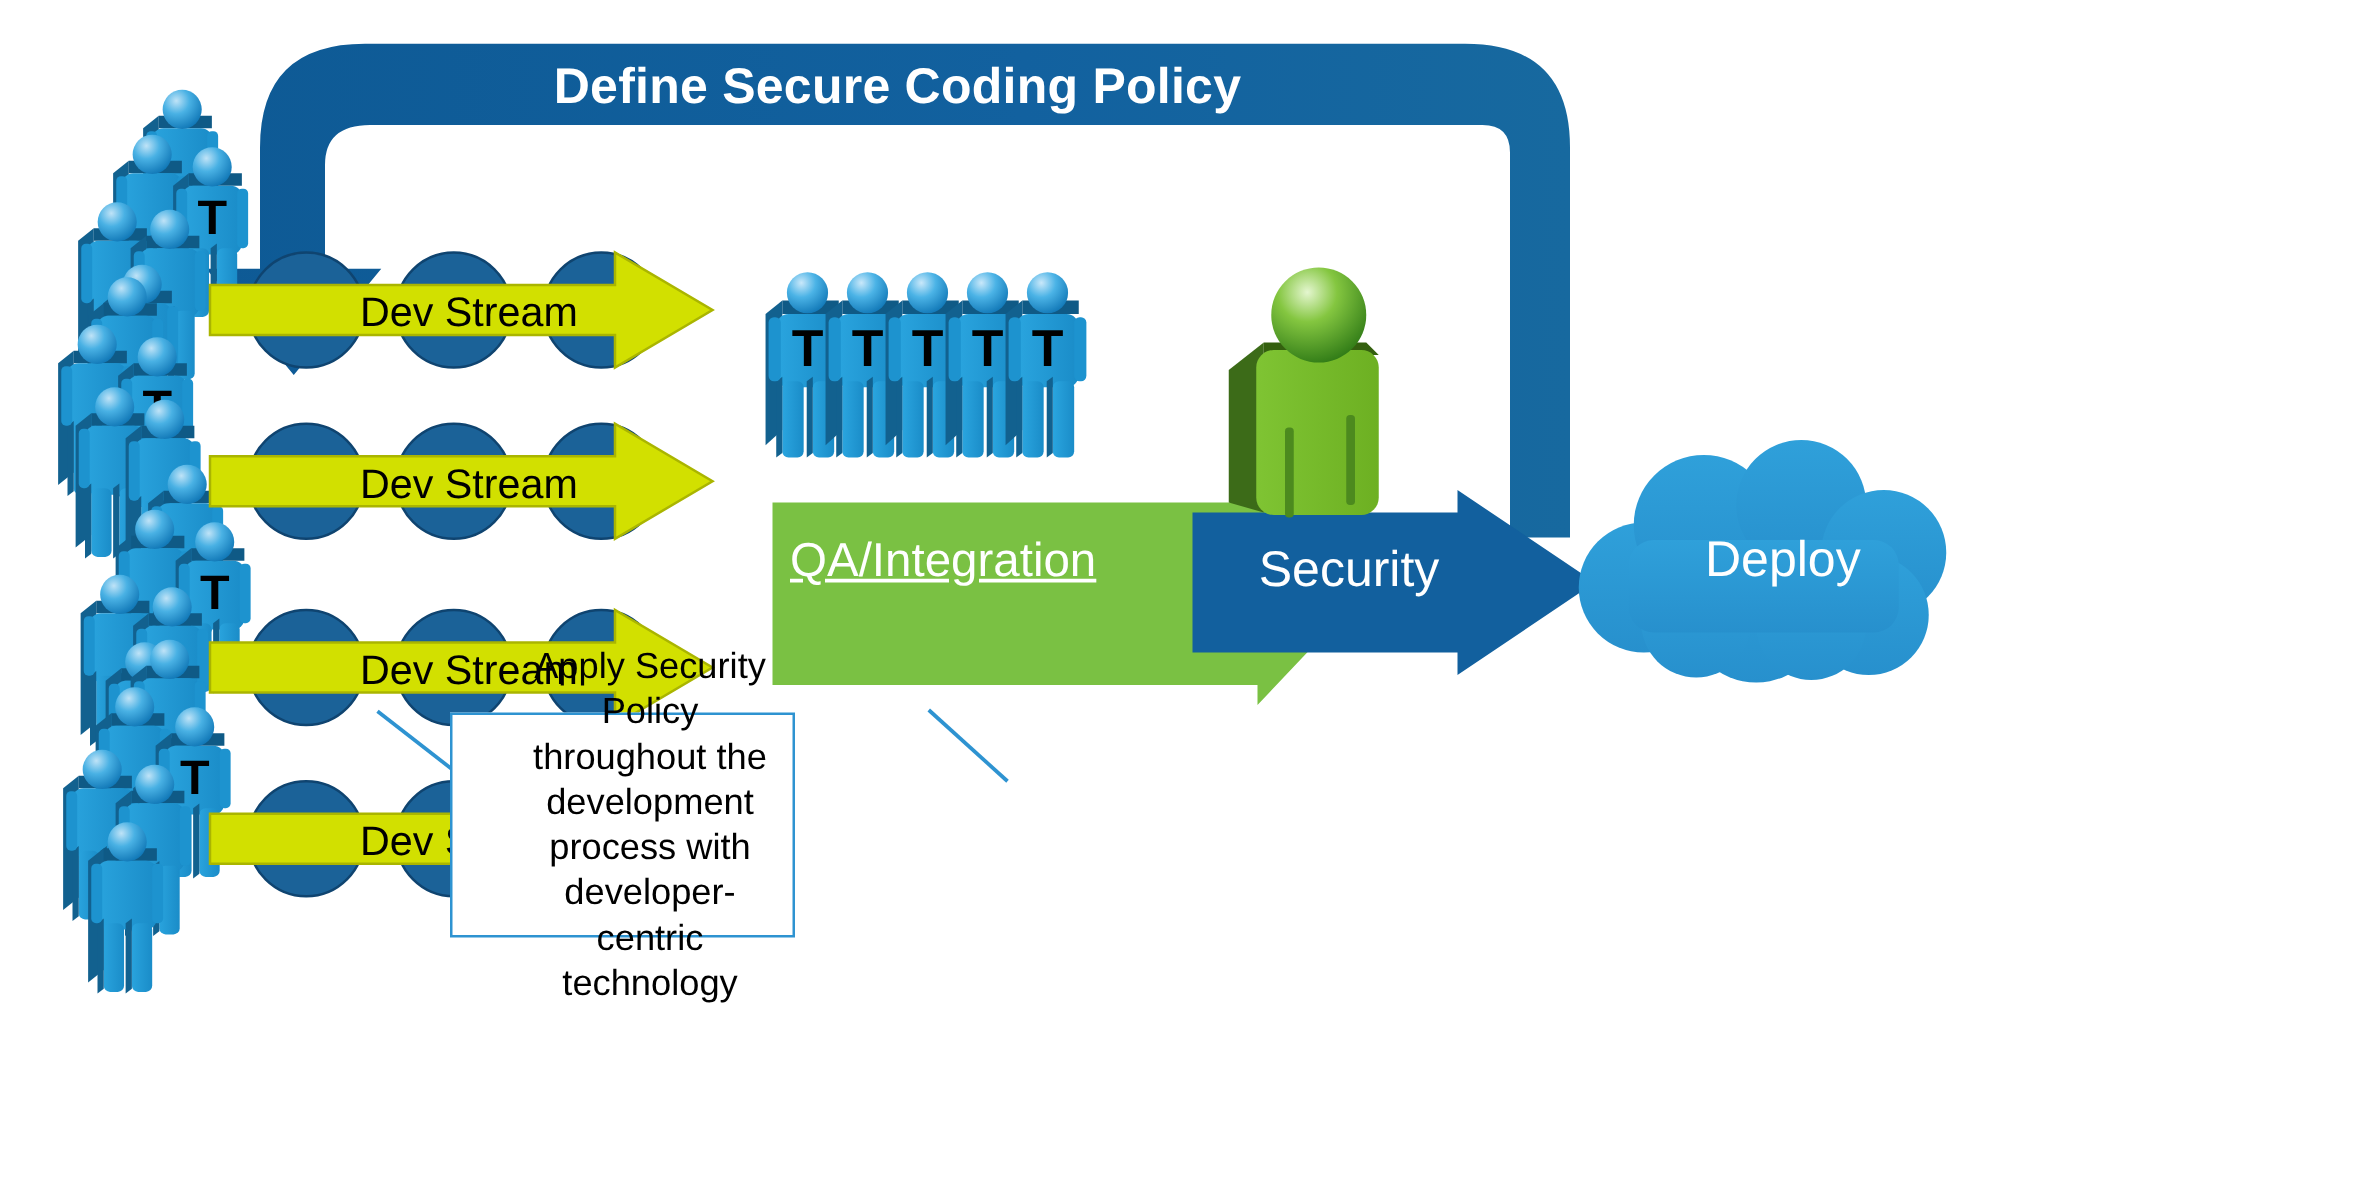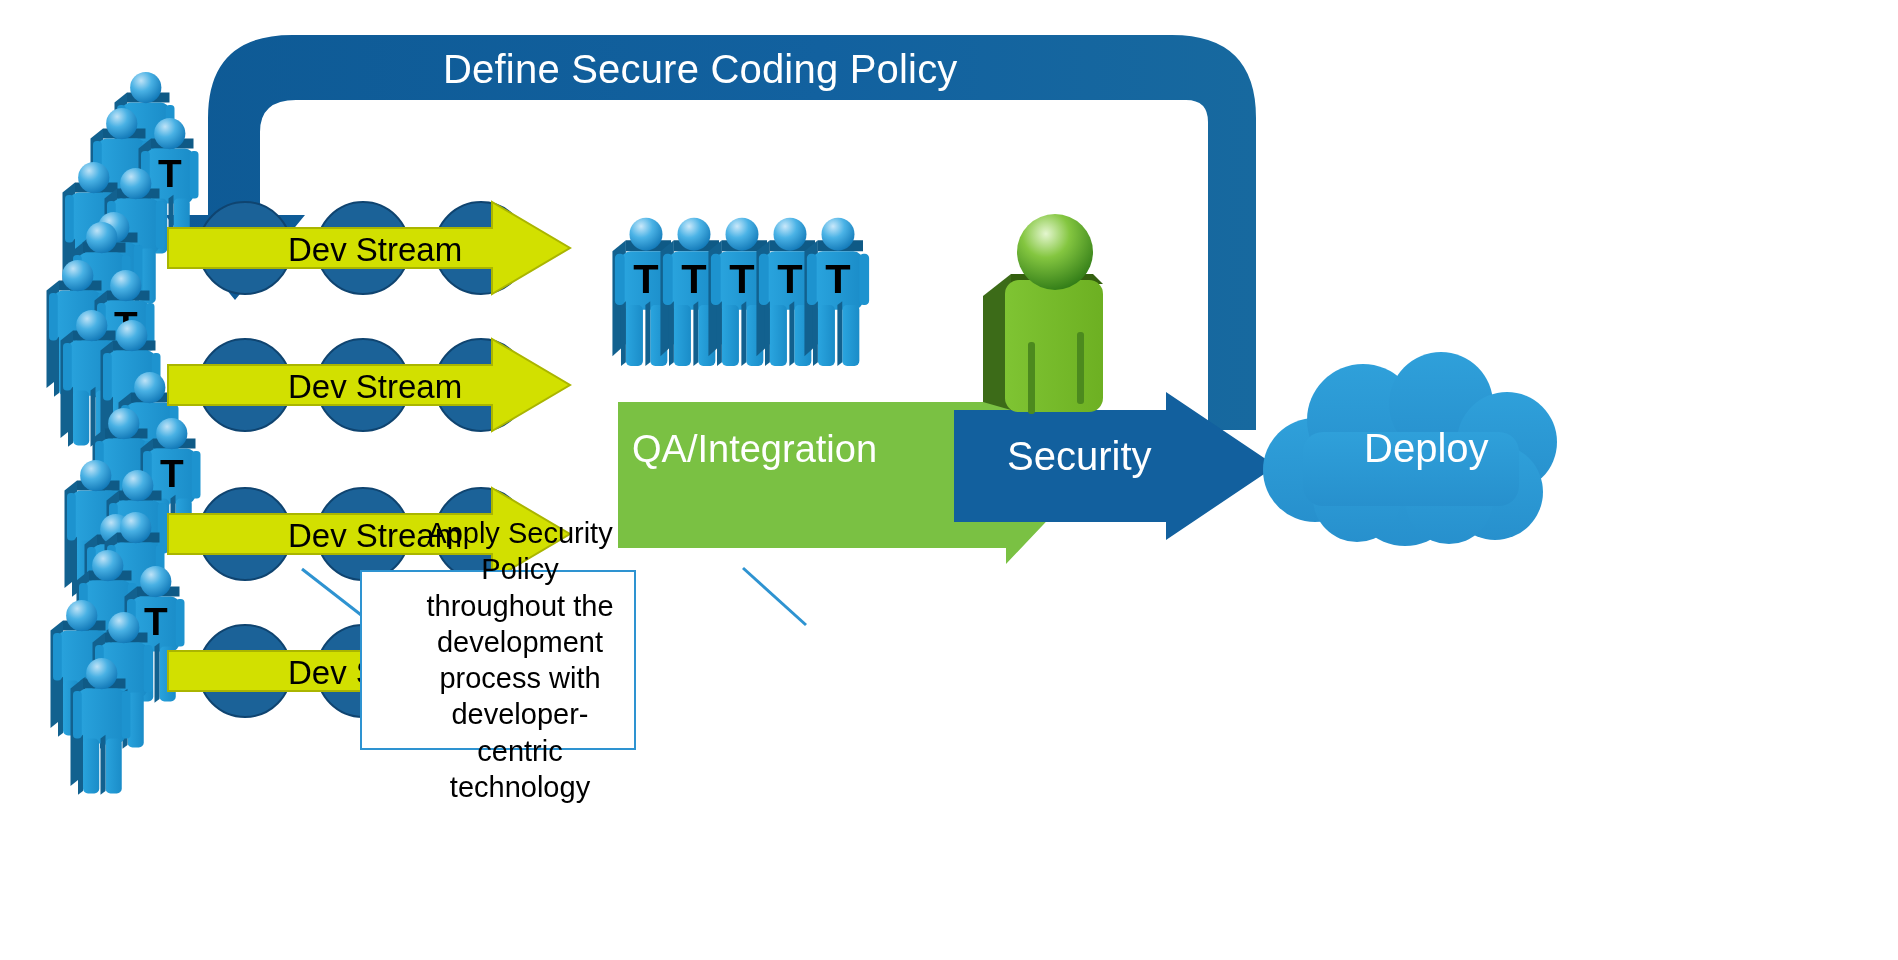--- a/index.html
+++ b/index.html
@@ -1,21 +1,21 @@
 <!DOCTYPE html>
 <html><head>
 <meta charset="utf-8">
 <style>
   html,body{margin:0;padding:0;background:#fff;}
   body{width:1898px;height:960px;overflow:hidden;font-family:"Liberation Sans",sans-serif;}
   #stage{position:relative;width:1898px;height:960px;background:#fff;}
   .abs{position:absolute;}
   svg{display:block;overflow:visible;}
   .ribbon-label{
-    position:absolute;color:#fff;font-size:40px;font-weight:400;
+    position:absolute;color:#fff;font-size:40px;font-weight:700;
     white-space:nowrap;letter-spacing:.2px;
   }
   .devlabel{
     position:absolute;color:#000;font-size:33px;font-weight:400;white-space:nowrap;
   }
   .qalabel{position:absolute;color:#fff;font-size:38px;white-space:nowrap;}
   .seclabel{position:absolute;color:#fff;font-size:40px;white-space:nowrap;}
   .deploylabel{position:absolute;color:#fff;font-size:40px;white-space:nowrap;margin-left:19px;}
   .callout{
     position:absolute;border:2px solid #2e93d1;background:#fff;
@@ -240,21 +240,21 @@
         <use href="#qaPerson"></use>
       </g>
     <g transform="translate(192,0) scale(1.22)">
         <use href="#qaPerson"></use>
       </g>
   </svg>
 
   <svg class="abs" style="left:614px;top:302px;" width="510" height="270">
     <path d="M 4 100 L 392 100 L 392 2 L 500 148 L 392 262 L 392 246 L 4 246 Z" fill="#7ac143"></path>
   </svg>
-  <div class="qalabel" style="left:632px;top:428px;">QA/Integration</div>
+  <div class="qalabel" style="left:632px;top:428px;text-decoration:underline;">QA/Integration</div>
 
   <svg class="abs" style="left:950px;top:392px;" width="330" height="150">
     <path d="M 4 18 L 216 18 L 216 0 L 326 74 L 216 148 L 216 130 L 4 130 Z" fill="#12609e"></path>
   </svg>
   <div class="seclabel" style="left:1007px;top:434px;">Security</div>
 
   <svg class="abs" style="left:975px;top:214px;" width="160" height="220">
     <defs>
       <radialGradient id="gHead" cx="38%" cy="26%" r="78%">
         <stop offset="0%" stop-color="#e4f6cf"></stop>

